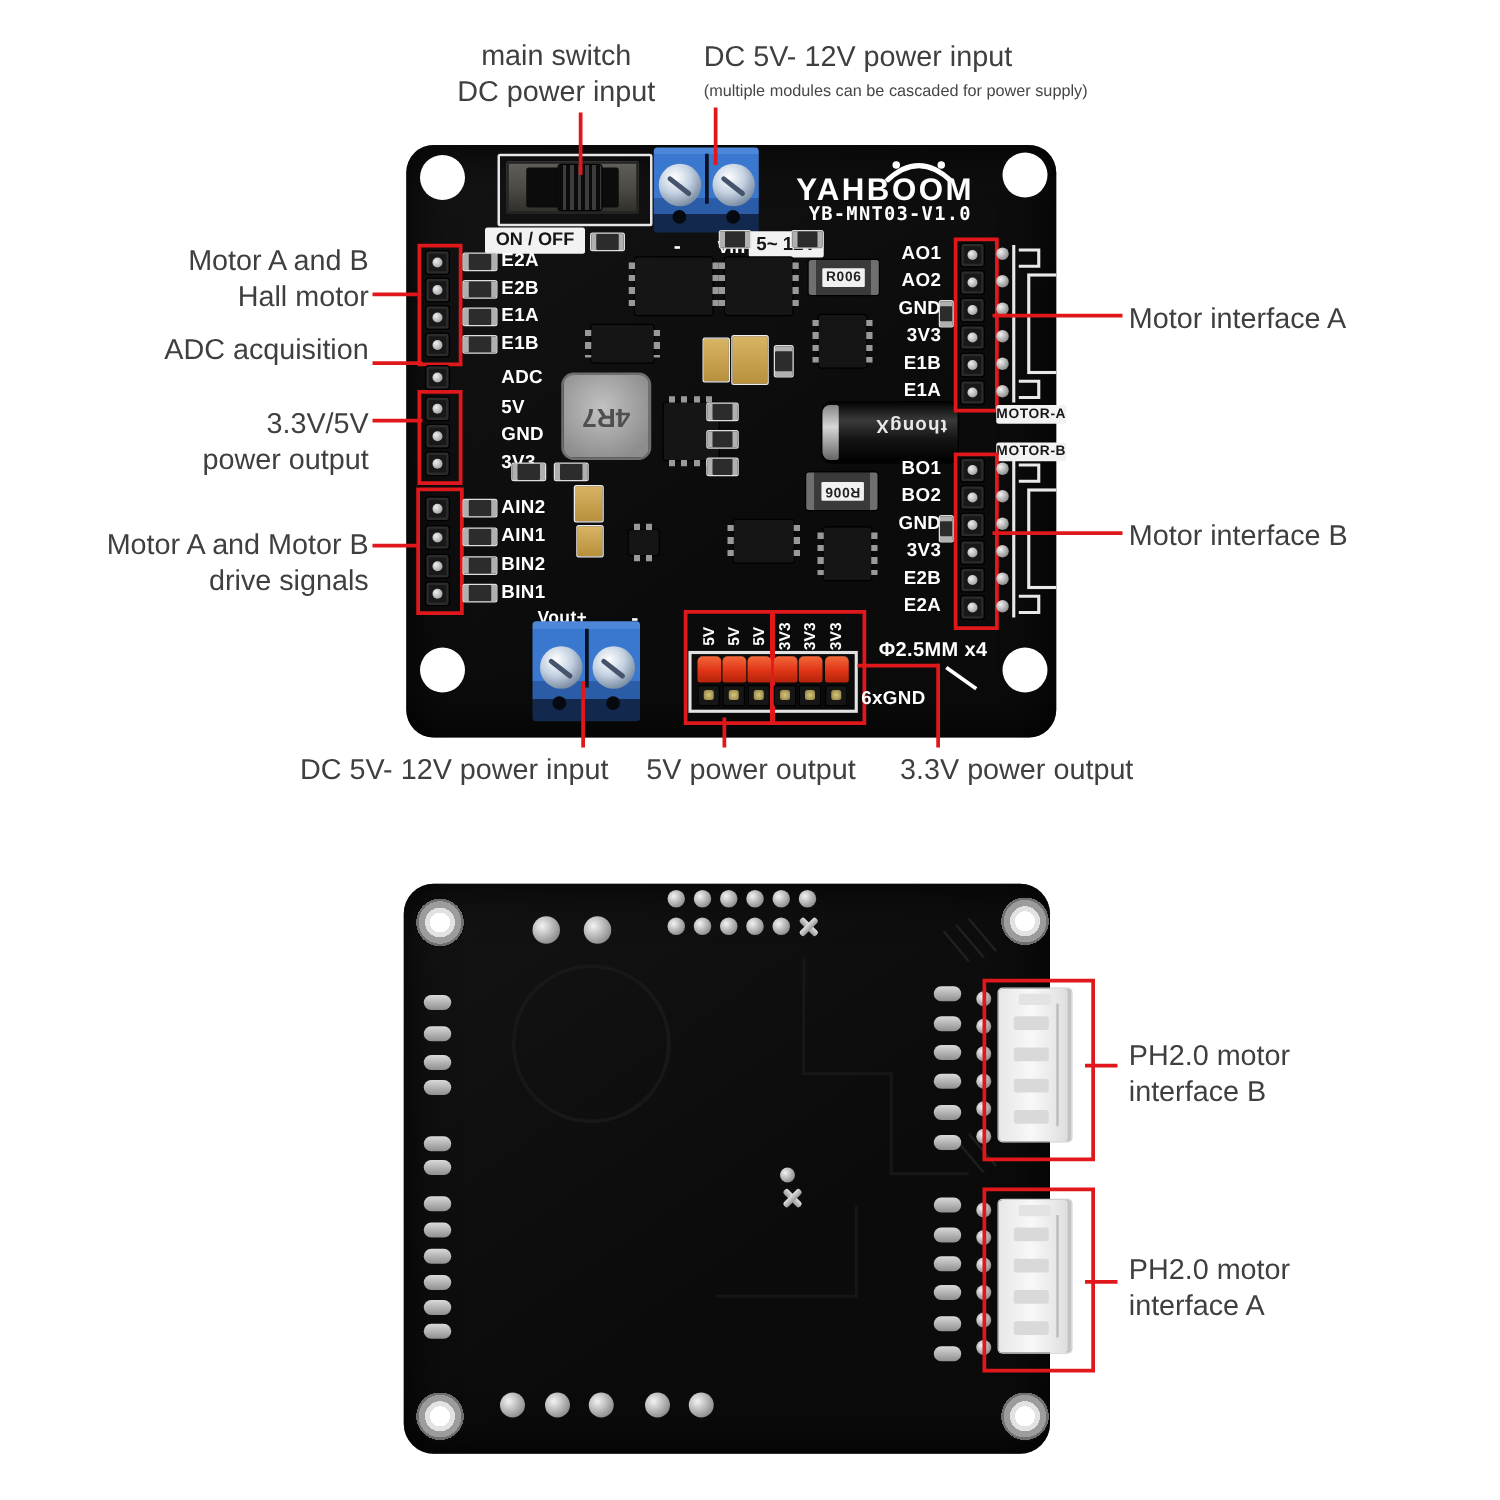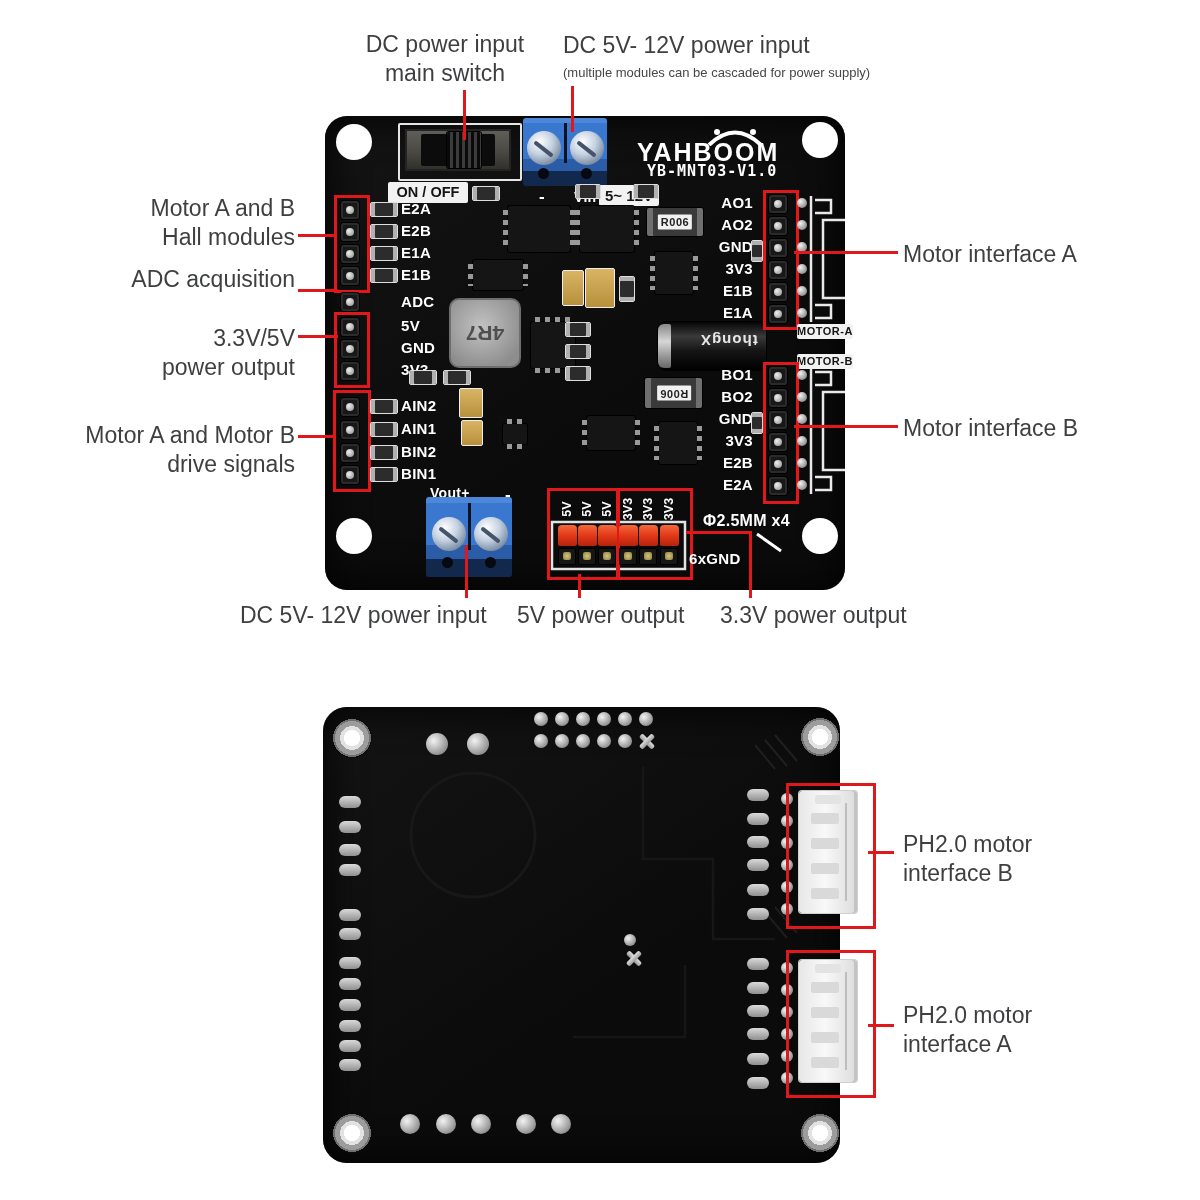--- a/index.html
+++ b/index.html
@@ -392,30 +392,30 @@
   <div class="lead" style="left:794px;top:251px;width:104px;height:3px;"></div>
   <div class="lead" style="left:794px;top:425px;width:104px;height:3px;"></div>
   <div class="lead" style="left:465px;top:545px;width:3px;height:53px;"></div>
   <div class="lead" style="left:578px;top:574px;width:3px;height:24px;"></div>
   <div class="lead" style="left:686px;top:531px;width:66px;height:3px;"></div>
   <div class="lead" style="left:749px;top:531px;width:3px;height:67px;"></div>
   <div class="lead" style="left:868px;top:851px;width:26px;height:3px;"></div>
   <div class="lead" style="left:868px;top:1024px;width:26px;height:3px;"></div>
 
   <div class="ann" style="left:340px;top:30px;width:210px;text-align:center;">
+    <div>main switch</div>
     <div>DC power input</div>
-    <div>main switch</div>
   </div>
   <div class="ann" style="left:563px;top:31px;">
     <div>DC 5V- 12V power input</div>
     <div class="sub">(multiple modules can be cascaded for power supply)</div>
   </div>
   <div class="ann" style="left:38px;top:194px;width:257px;text-align:right;">
     <div>Motor A and B</div>
-    <div>Hall modules</div>
+    <div>Hall motor</div>
   </div>
   <div class="ann" style="left:38px;top:265px;width:257px;text-align:right;">
     <div>ADC acquisition</div>
   </div>
   <div class="ann" style="left:38px;top:324px;width:257px;text-align:right;">
     <div>3.3V/5V</div>
     <div>power output</div>
   </div>
   <div class="ann" style="left:38px;top:421px;width:257px;text-align:right;">
     <div>Motor A and Motor B</div>

